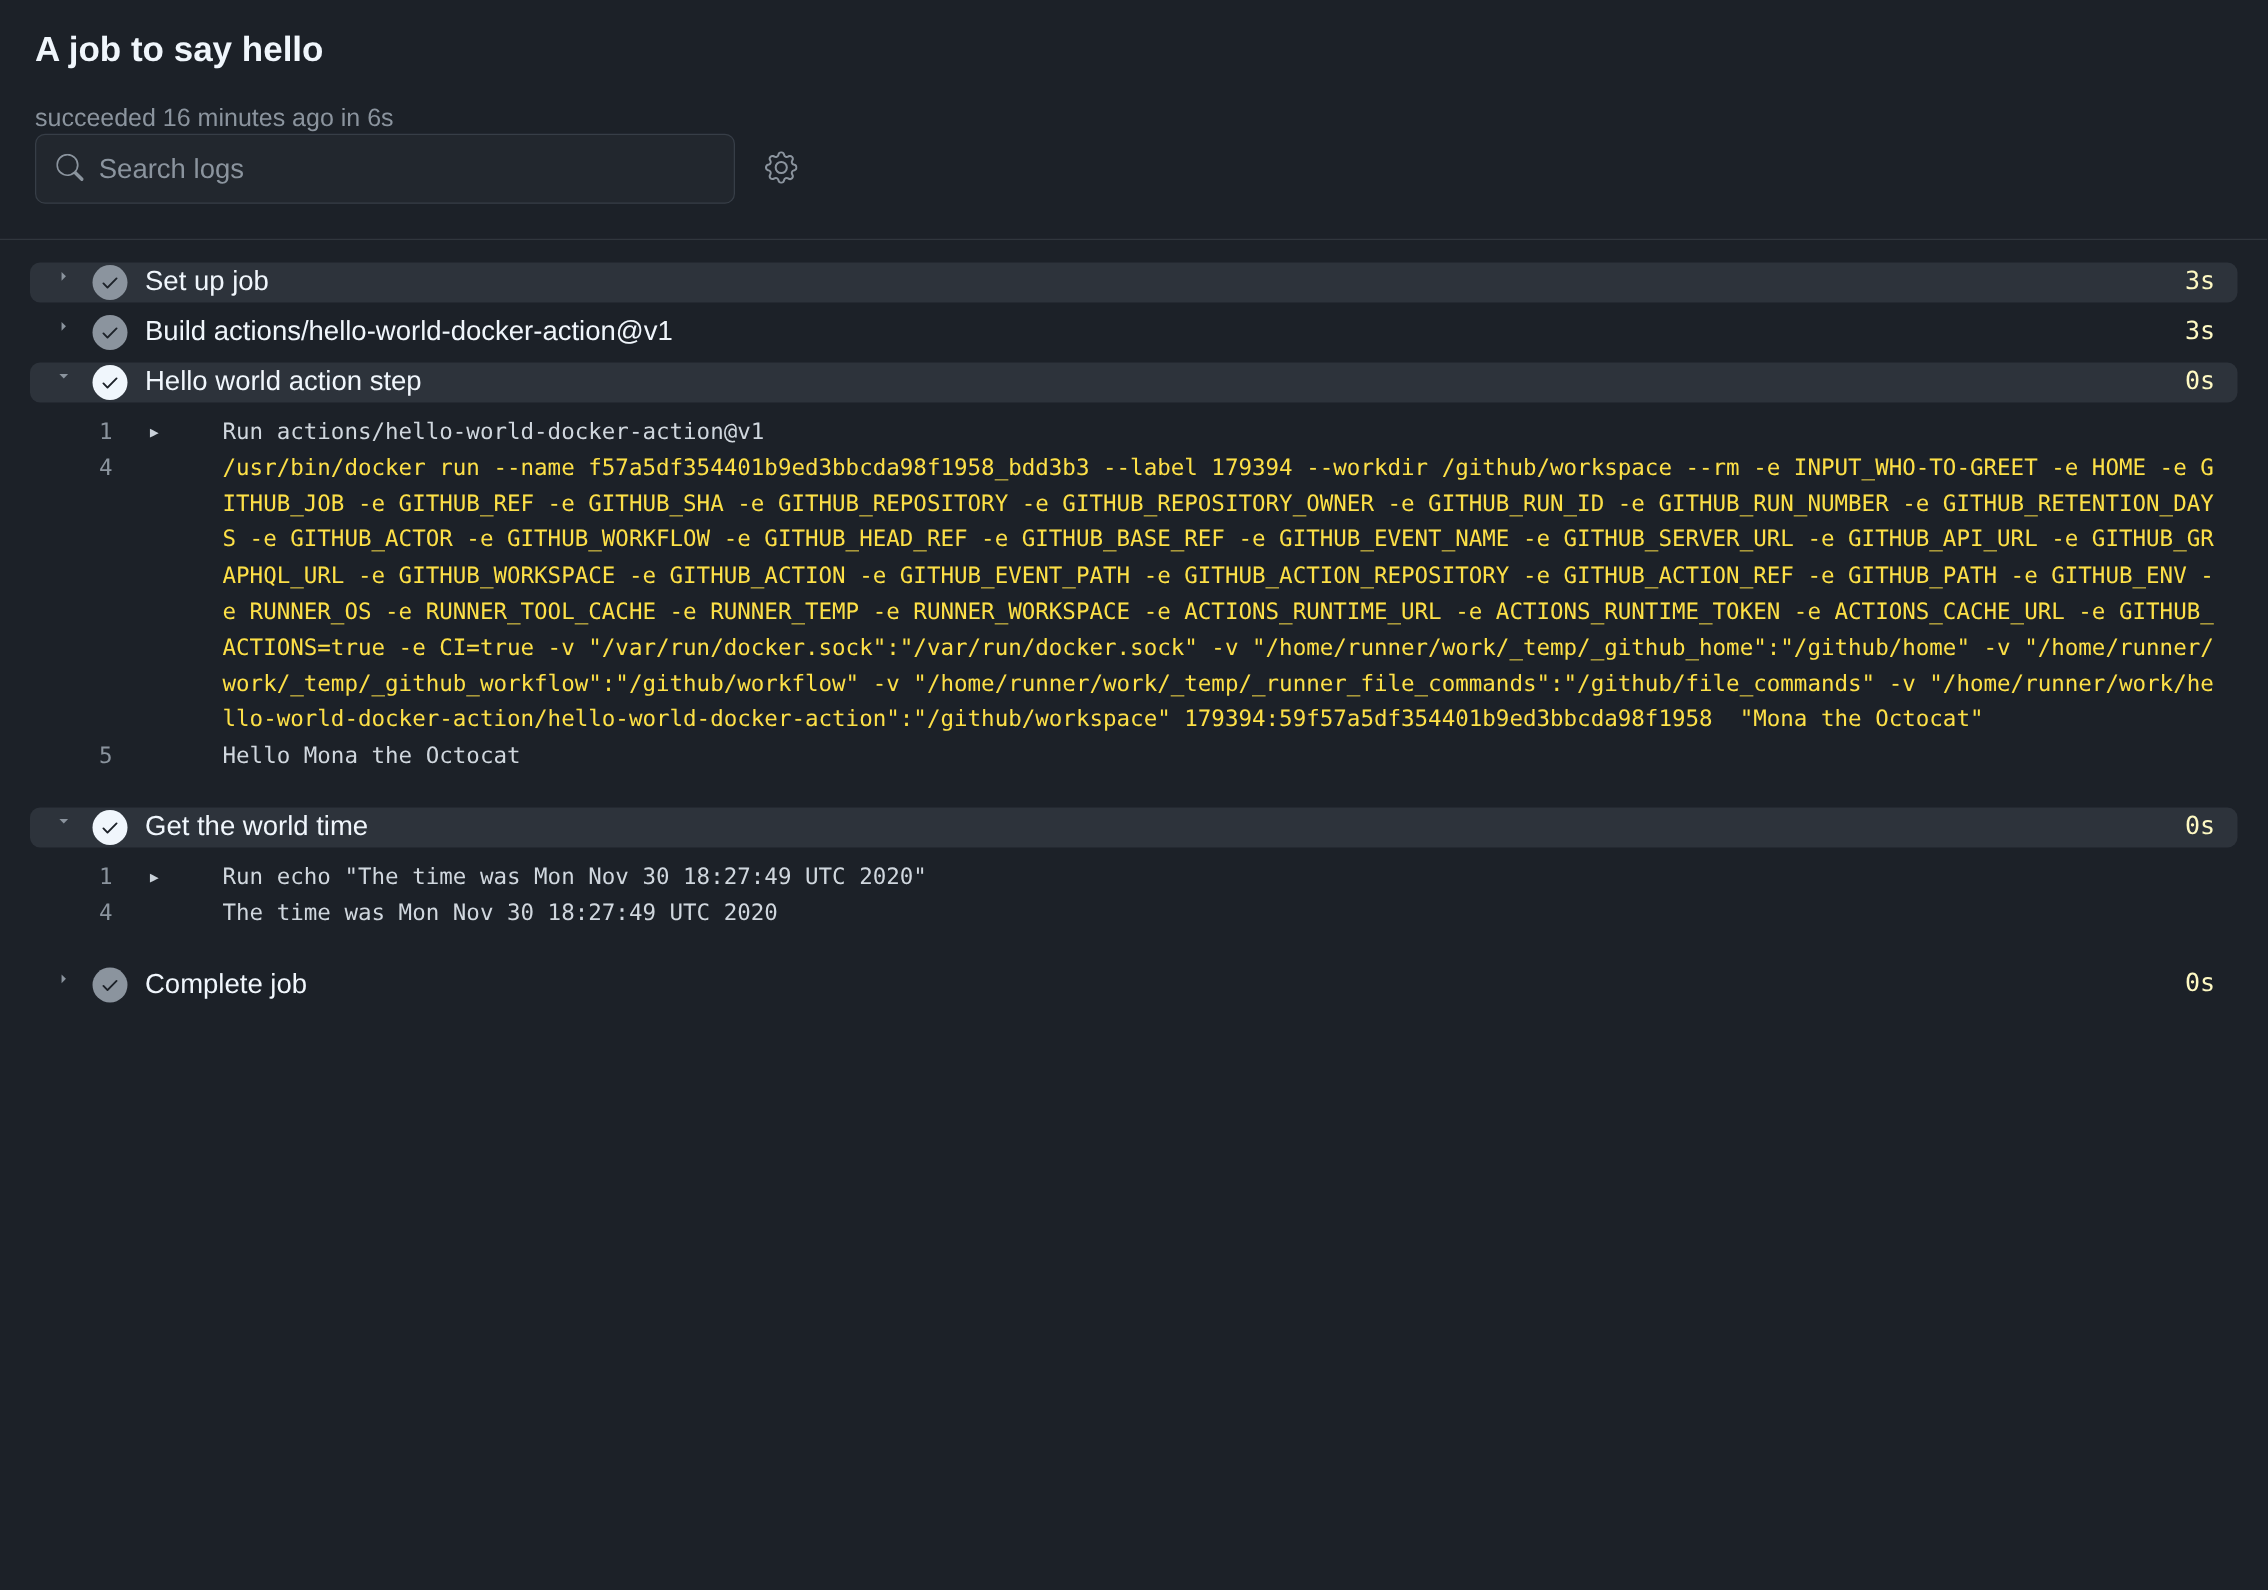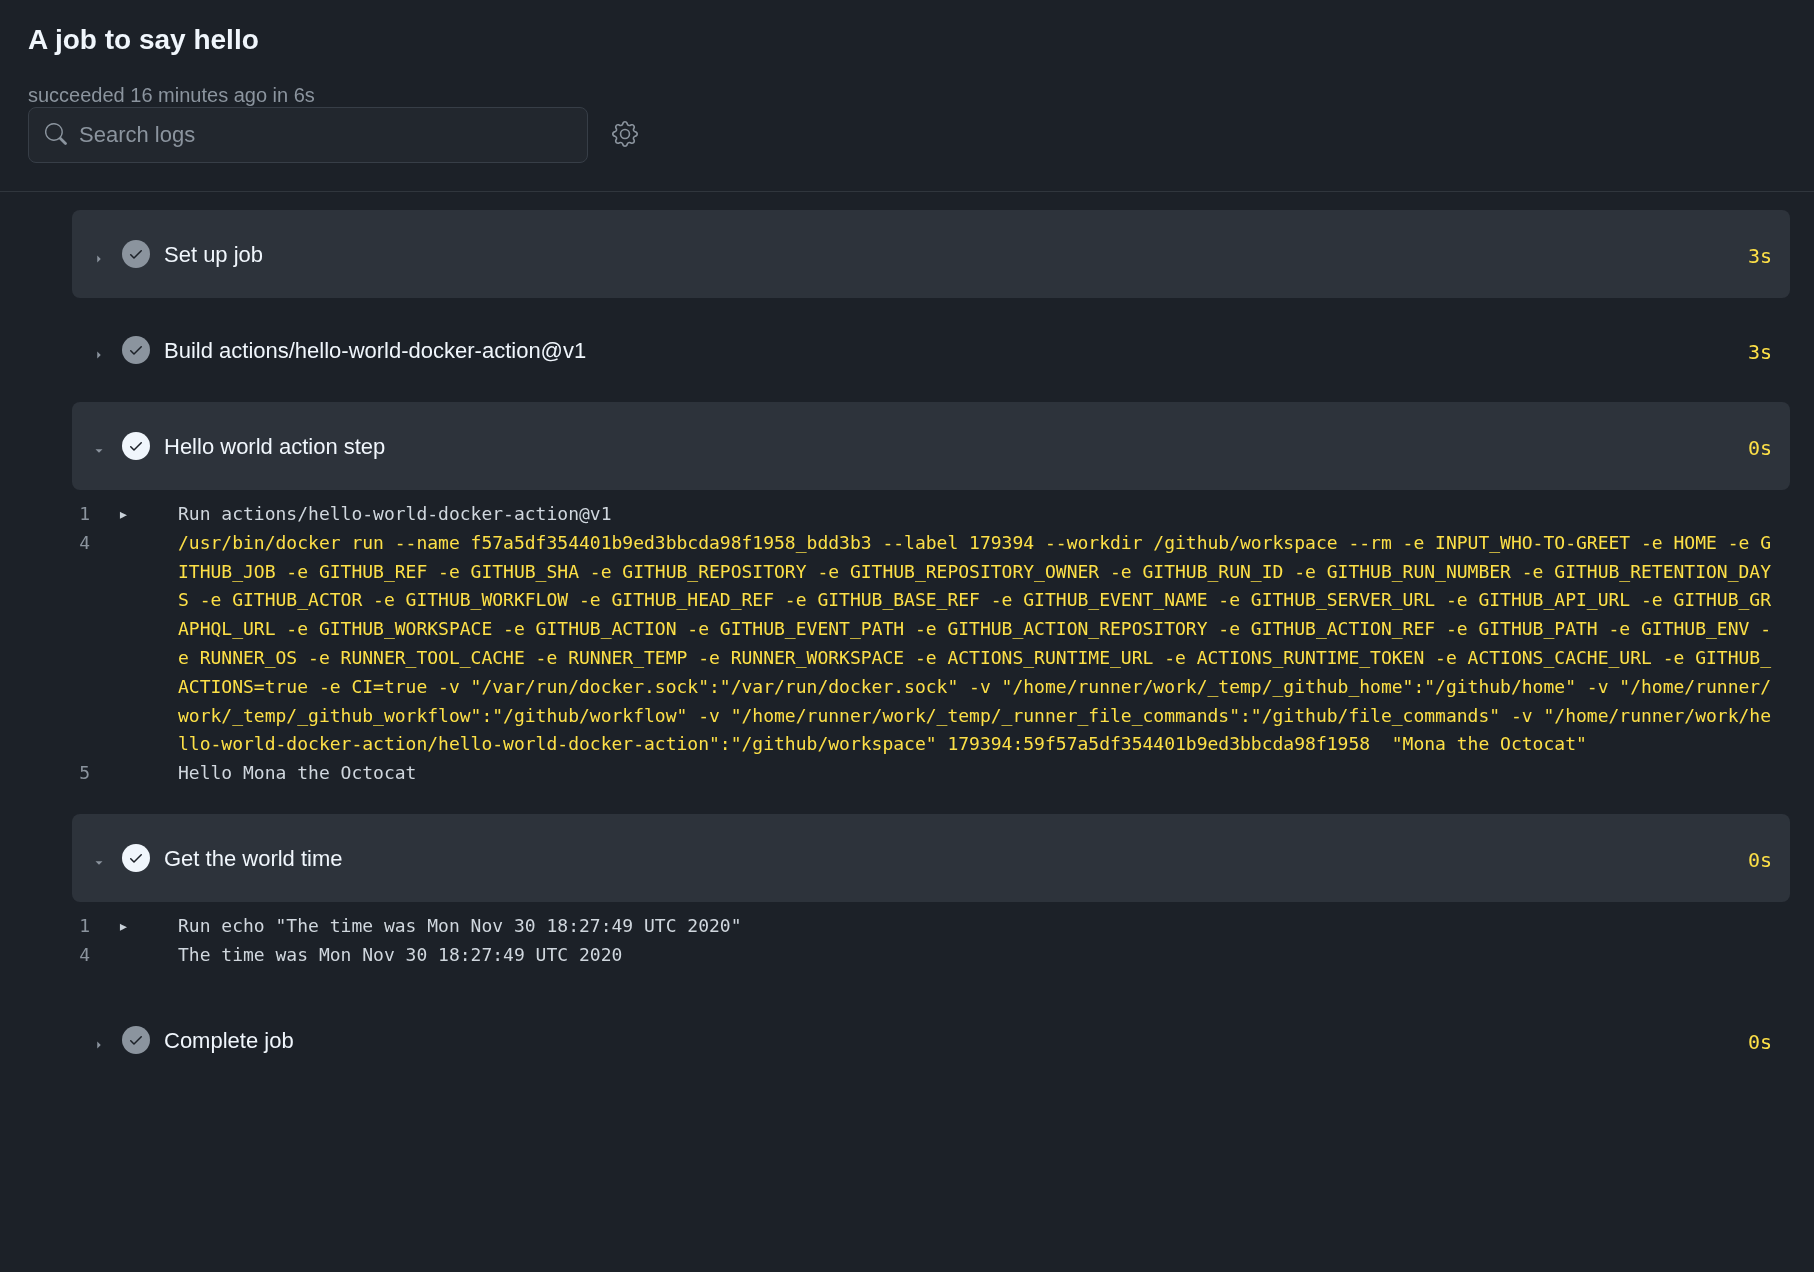--- a/index.html
+++ b/index.html
@@ -65,26 +65,25 @@
     display: flex;
     align-items: center;
     justify-content: center;
   }
   .steps { padding: 18px 24px 24px 24px; }
   .step {
     margin-bottom: 8px;
   }
   .step-header {
     display: flex;
-    align-items: flex-end;
-    padding: 30px 18px;
+    align-items: flex-start;
+    padding: 2px 18px;
     border-radius: 8px;
     cursor: pointer;
     gap: 14px;
-    margin-left: 48px;
   }
   .step-header.collapsed-dark { background: transparent; }
   .step-header.expanded-dark { background: #22272e; }
   .step-header.highlighted { background: #2d333b; }
   .chev {
     width: 18px;
     height: 18px;
     display: flex;
     align-items: center;
     justify-content: center;
@@ -103,21 +102,21 @@
   .status-icon.white { background: #f0f6fc; }
   .status-icon svg { width: 16px; height: 16px; }
   .step-name {
     flex: 1;
     font-size: 22px;
     color: #f0f6fc;
   }
   .step-duration {
     font-family: ui-monospace, SFMono-Regular, Menlo, Consolas, monospace;
     font-size: 20px;
-    color: #fde047;
+    color: #fef9c3;
   }
   .log-body {
     padding: 10px 0 18px 0;
   }
   .log-line {
     display: flex;
     align-items: flex-start;
     font-family: ui-monospace, SFMono-Regular, Menlo, Consolas, monospace;
     font-size: 18px;
     line-height: 1.6;

